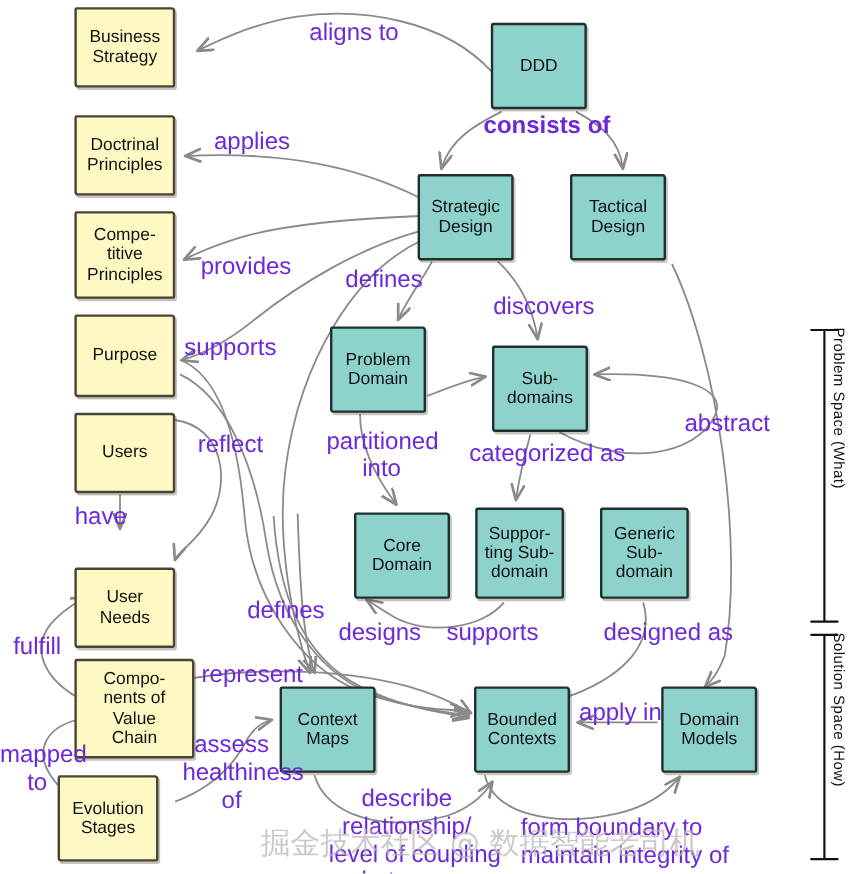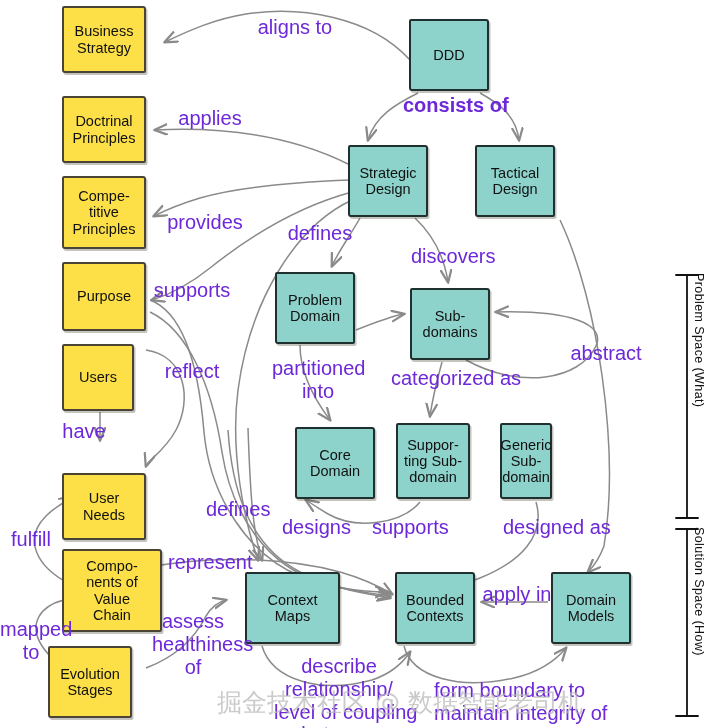--- a/index.html
+++ b/index.html
@@ -6,21 +6,21 @@
   body{width:721px;height:728px;overflow:hidden;
        font-family:"Liberation Sans","DejaVu Sans",sans-serif;}
   #stage{position:relative;width:721px;height:728px;background:#fff;}
   svg.layer{position:absolute;left:0;top:0;width:721px;height:728px;}
   .node{position:absolute;box-sizing:border-box;
         display:flex;align-items:center;justify-content:center;
         text-align:center;line-height:1.12;color:#111;
         font-size:14.5px;border:2px solid #2b2b2b;
         border-radius:2px 3px 2px 3px;
         box-shadow:1.5px 2px 0 rgba(60,55,40,.30);}
-  .node.yellow{background:#fde047;border-color:#4a4436;}
+  .node.yellow{background:#fef9c3;border-color:#4a4436;}
   .node.teal{background:#8dd3cb;border-color:#20302e;}
   .node span{display:block;padding:0 3px;}
   .elabel{position:absolute;font-size:20px;color:#6d28d9;
           line-height:1.14;text-align:center;white-space:pre;}
   .brace-label{position:absolute;font-size:12.5px;color:#111;
           writing-mode:vertical-rl;text-orientation:mixed;
           letter-spacing:.4px;white-space:nowrap;}
   .wm{position:absolute;font-size:25px;color:#b9b9b9;opacity:.75;
       white-space:nowrap;font-family:"DejaVu Sans",sans-serif;}
 </style>
@@ -113,21 +113,21 @@
 Principles</span>
       </div>
       <div class="node yellow" style="left: 62px; top: 176px; width: 84px; height: 73px;">
         <span style="white-space: pre-line;">Compe-
 titive
 Principles</span>
       </div>
       <div class="node yellow" style="left: 62px; top: 262px; width: 84px; height: 69px;">
         <span style="white-space: pre-line;">Purpose</span>
       </div>
-      <div class="node yellow" style="left: 62px; top: 344px; width: 72px; height: 67px;">
+      <div class="node yellow" style="left: 62px; top: 344px; width: 84px; height: 67px;">
         <span style="white-space: pre-line;">Users</span>
       </div>
       <div class="node yellow" style="left: 62px; top: 444px; width: 84px; height: 67px; margin-top: 29px;">
         <span style="white-space: pre-line;">User
 Needs</span>
       </div>
       <div class="node yellow" style="left: 62px; top: 549px; width: 100px; height: 83px;">
         <span style="white-space: pre-line;">Compo-
 nents of
 Value
@@ -158,26 +158,26 @@
       </div>
       <div class="node teal" style="left: 295px; top: 427px; width: 80px; height: 72px;">
         <span style="white-space: pre-line;">Core
 Domain</span>
       </div>
       <div class="node teal" style="left: 396px; top: 423px; width: 74px; height: 76px;">
         <span style="white-space: pre-line;">Suppor-
 ting Sub-
 domain</span>
       </div>
-      <div class="node teal" style="left: 500px; top: 423px; width: 52px; height: 76px;">
+      <div class="node teal" style="left: 500px; top: 423px; width: 74px; height: 76px;">
         <span style="white-space: pre-line;">Generic
 Sub-
 domain</span>
       </div>
-      <div class="node teal" style="left: 233px; top: 572px; width: 95px; height: 72px; margin-left: 12px;">
+      <div class="node teal" style="left: 233px; top: 572px; width: 80px; height: 72px;">
         <span style="white-space: pre-line;">Context
 Maps</span>
       </div>
       <div class="node teal" style="left: 395px; top: 572px; width: 80px; height: 72px;">
         <span style="white-space: pre-line;">Bounded
 Contexts</span>
       </div>
       <div class="node teal" style="left: 551px; top: 572px; width: 80px; height: 72px;">
         <span style="white-space: pre-line;">Domain
 Models</span>

